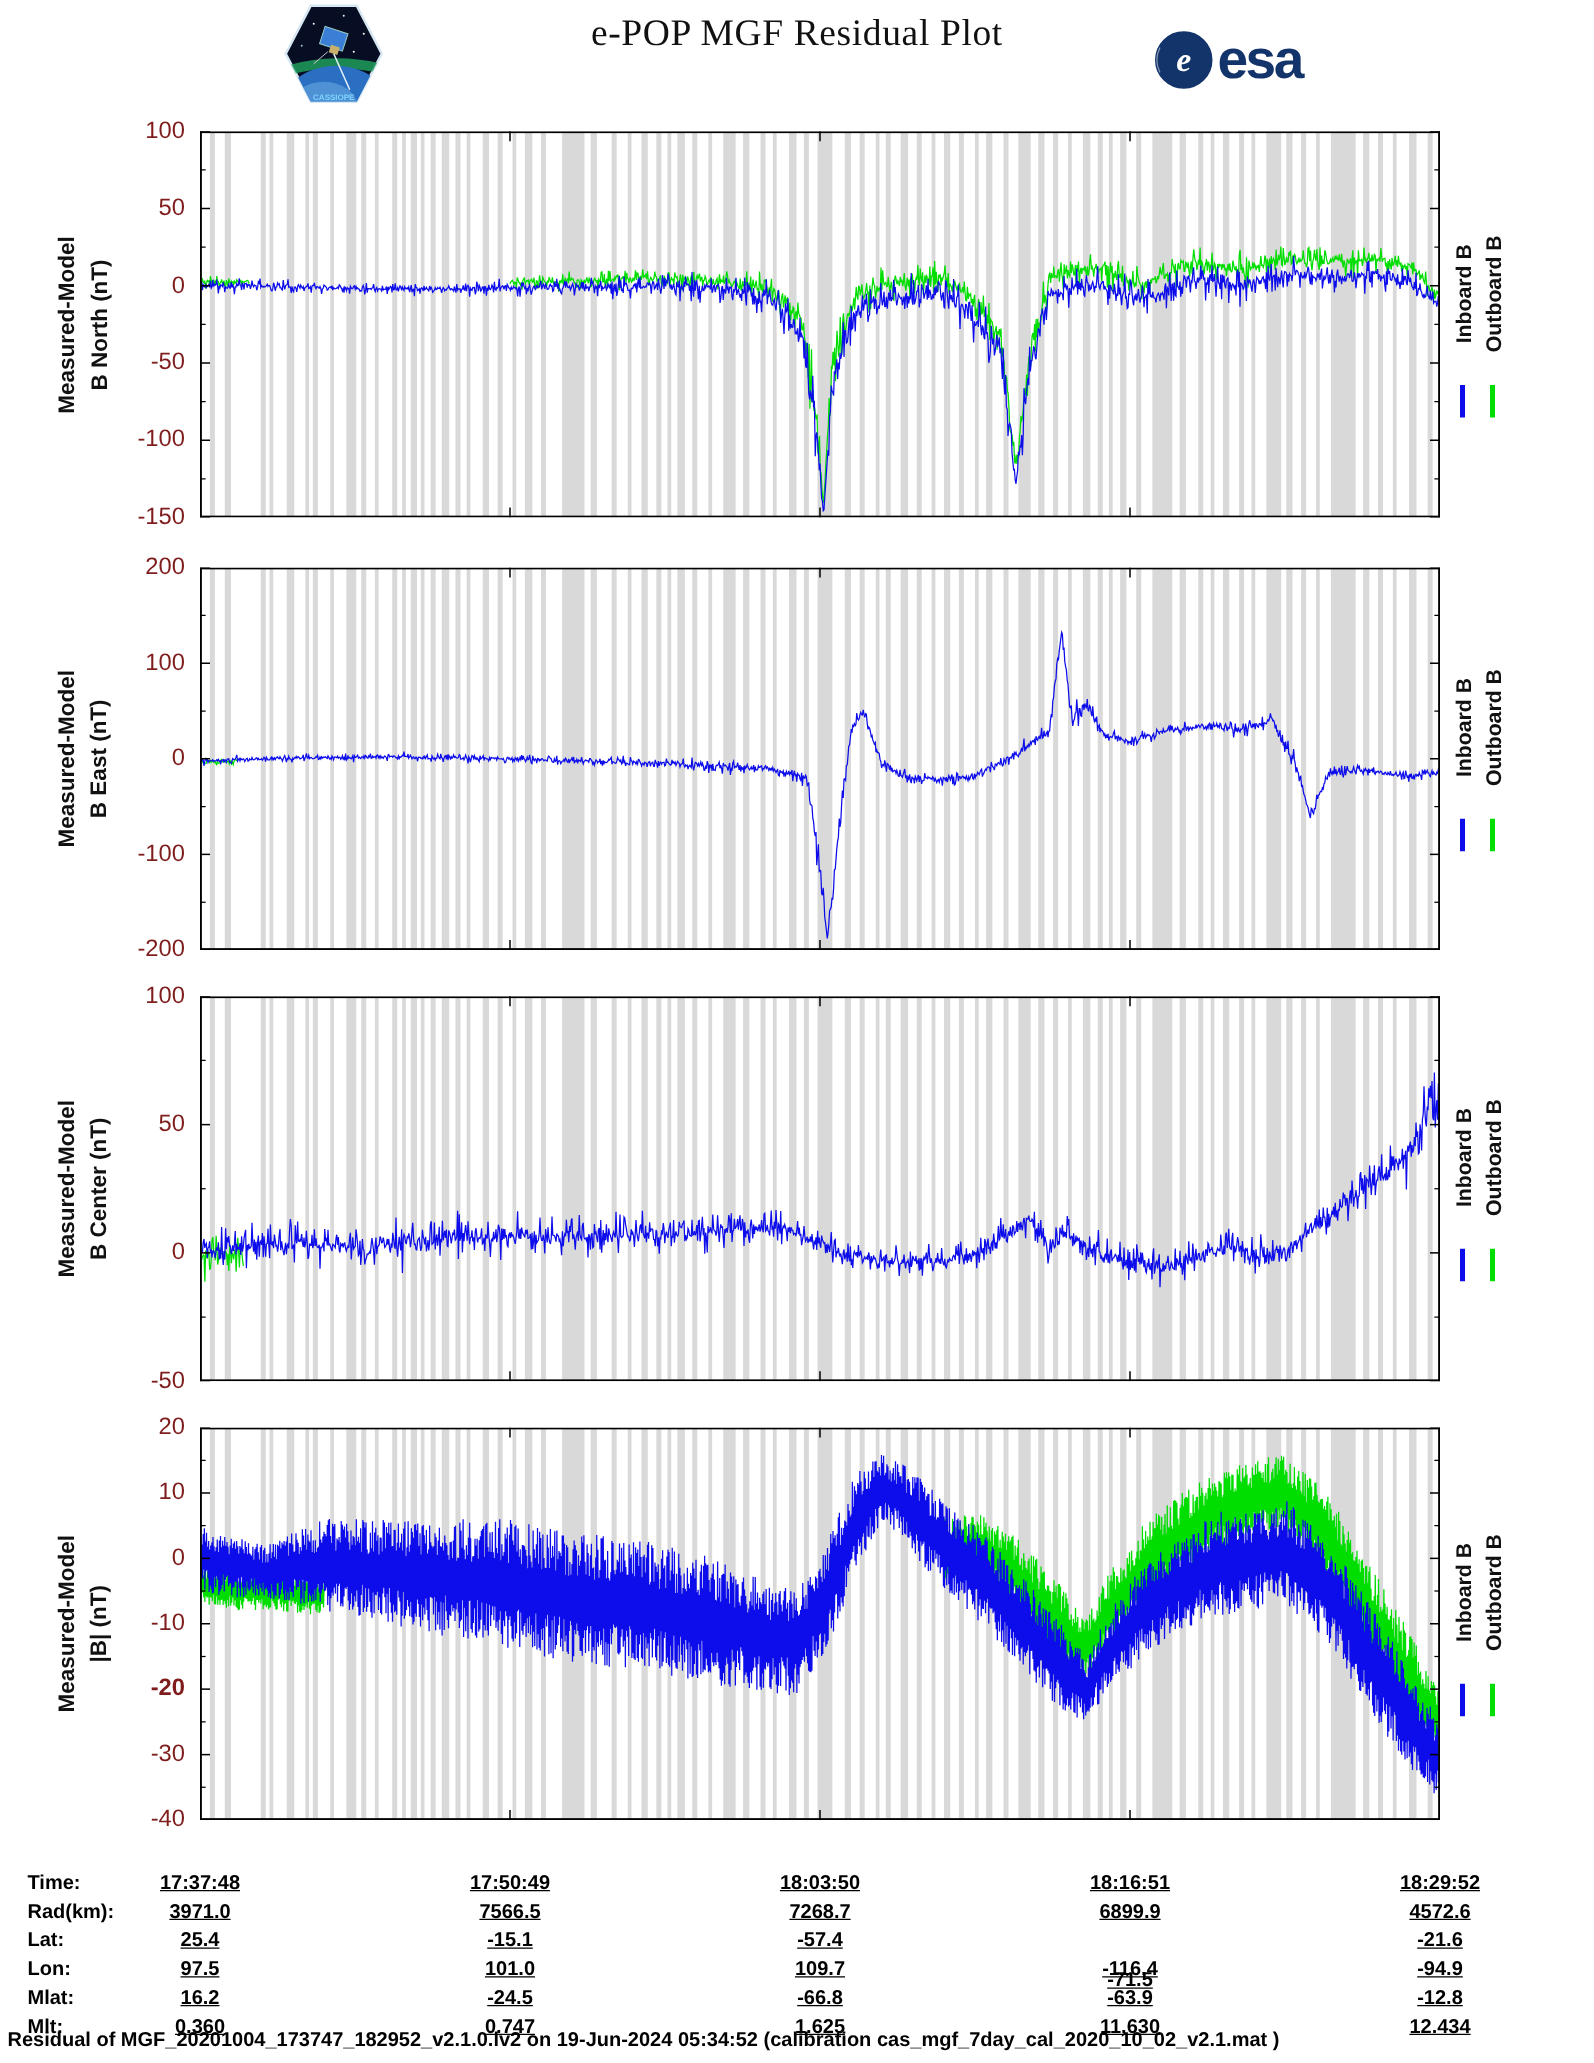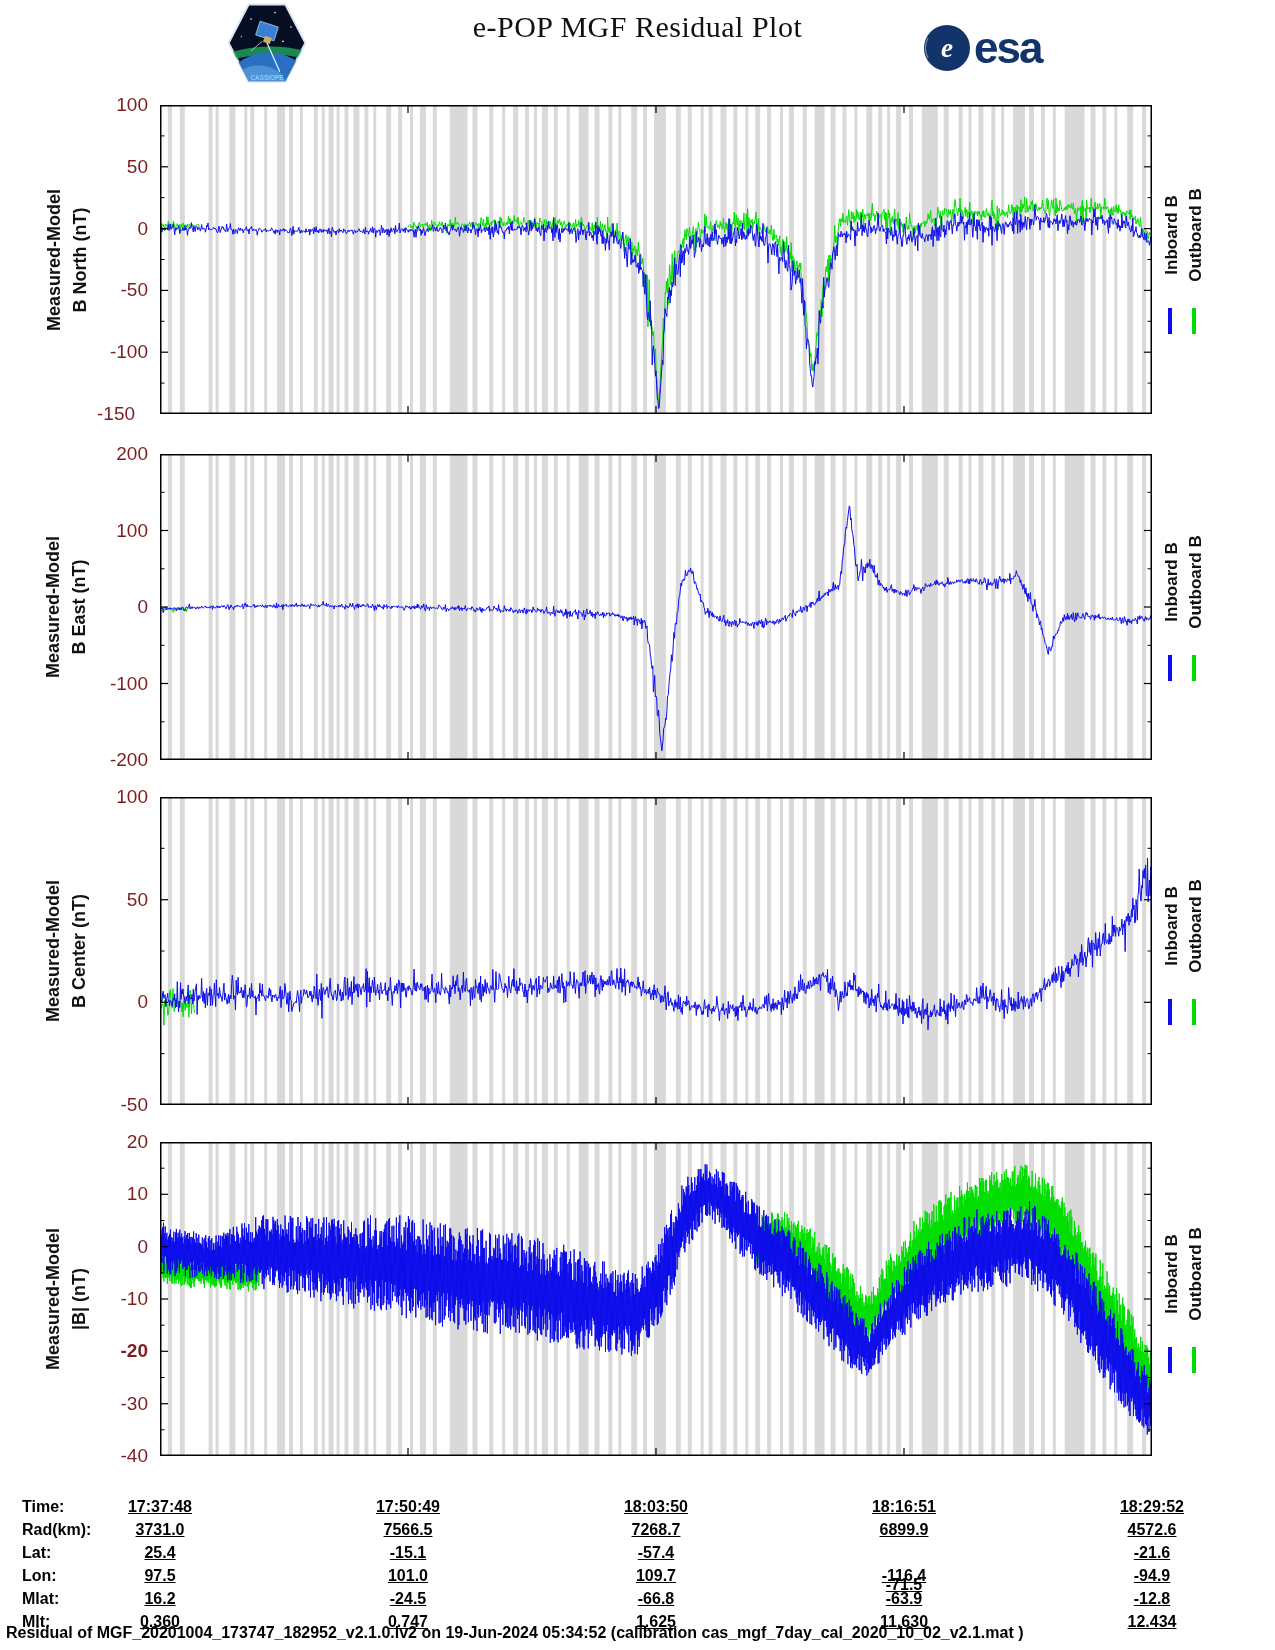--- a/index.html
+++ b/index.html
@@ -195,21 +195,21 @@
         <line x1="744.0" y1="0" x2="744.0" y2="8" stroke="#000000" stroke-width="1.2"></line>
         <line x1="744.0" y1="309" x2="744.0" y2="301" stroke="#000000" stroke-width="1.2"></line>
         <line x1="992.0" y1="0" x2="992.0" y2="8" stroke="#000000" stroke-width="1.2"></line>
         <line x1="992.0" y1="309" x2="992.0" y2="301" stroke="#000000" stroke-width="1.2"></line>
       </svg>
       <div class="ytick" style="left: 84px; width: 64px; top: 93px;">100</div>
       <div class="ytick" style="left: 84px; width: 64px; top: 154.8px;">50</div>
       <div class="ytick" style="left: 84px; width: 64px; top: 216.6px;">0</div>
       <div class="ytick" style="left: 84px; width: 64px; top: 278.4px;">-50</div>
       <div class="ytick" style="left: 84px; width: 64px; top: 340.2px;">-100</div>
-      <div class="ytick" style="left: 84px; width: 64px; top: 402px; text-align: center;">-150</div>
+      <div class="ytick" style="left: 84px; width: 64px; top: 402px;">-150</div>
       <div class="vlabel" style="width: 150px; font-size: 17px; left: 1097px; top: 223.5px;">Inboard B</div>
       <div class="lgmark" style="background: rgb(13, 13, 235); left: 1168px; top: 307.5px;"></div>
       <div class="vlabel" style="width: 150px; font-size: 17px; left: 1121px; top: 223.5px;">Outboard B</div>
       <div class="lgmark" style="background: rgb(0, 222, 0); left: 1192px; top: 307.5px;"></div>
       <div class="vlabel" style="width: 306px; left: -100px; top: 596px;">Measured-Model</div>
       <div class="vlabel" style="width: 306px; left: -74px; top: 596px;">B East (nT)</div>
       <svg class="panel-svg" width="992" height="306" viewBox="0 0 992 306" style="left: 160px; top: 454px; position: absolute;">
         <defs>
           <clipPath id="clip-b-east">
             <rect x="1" y="1" width="990" height="304"></rect>
@@ -605,21 +605,21 @@
     </div>
 
   <div id="info-table">
       <div class="trow-label" style="left: 22px; top: 1496px;">Time:</div>
       <div class="tcell" style="left: 85px; top: 1496px;">17:37:48</div>
       <div class="tcell" style="left: 333px; top: 1496px;">17:50:49</div>
       <div class="tcell" style="left: 581px; top: 1496px;">18:03:50</div>
       <div class="tcell" style="left: 829px; top: 1496px;">18:16:51</div>
       <div class="tcell" style="left: 1077px; top: 1496px;">18:29:52</div>
       <div class="trow-label" style="left: 22px; top: 1519px;">Rad(km):</div>
-      <div class="tcell" style="left: 85px; top: 1519px;">3731.0</div>
+      <div class="tcell" style="left: 85px; top: 1519px;">3971.0</div>
       <div class="tcell" style="left: 333px; top: 1519px;">7566.5</div>
       <div class="tcell" style="left: 581px; top: 1519px;">7268.7</div>
       <div class="tcell" style="left: 829px; top: 1519px;">6899.9</div>
       <div class="tcell" style="left: 1077px; top: 1519px;">4572.6</div>
       <div class="trow-label" style="left: 22px; top: 1542px;">Lat:</div>
       <div class="tcell" style="left: 85px; top: 1542px;">25.4</div>
       <div class="tcell" style="left: 333px; top: 1542px;">-15.1</div>
       <div class="tcell" style="left: 581px; top: 1542px;">-57.4</div>
       <div class="tcell" style="left: 829px; top: 1542px; margin-top: 32px;">-71.5</div>
       <div class="tcell" style="left: 1077px; top: 1542px;">-21.6</div>

